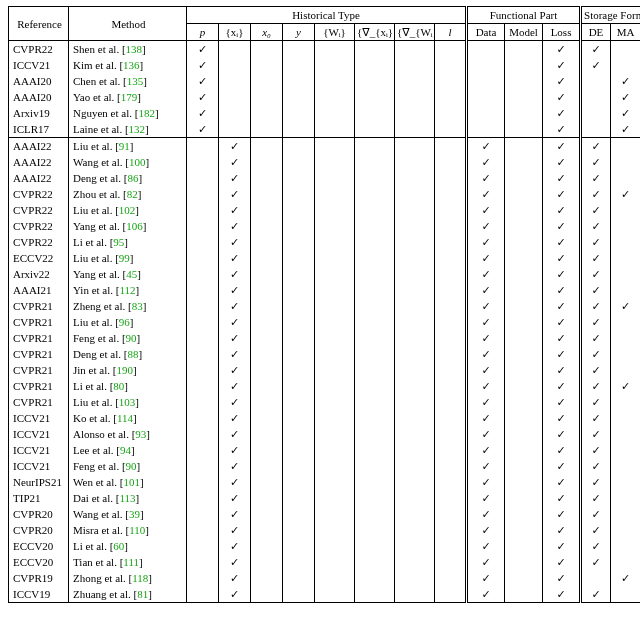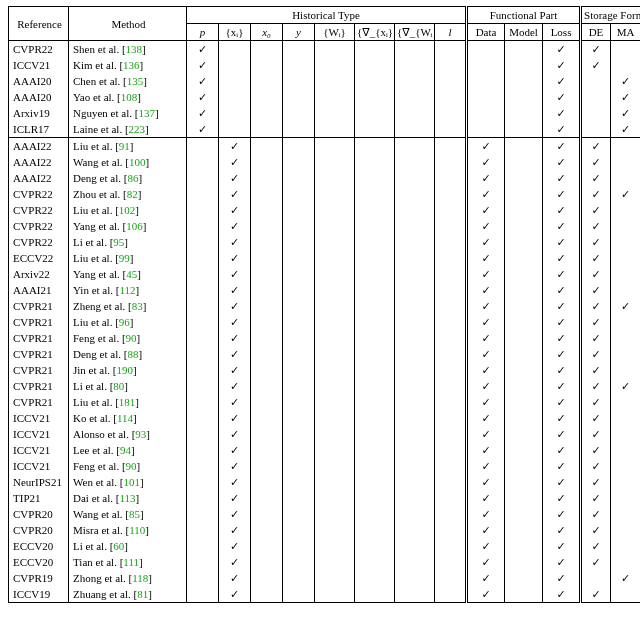--- a/index.html
+++ b/index.html
@@ -148,55 +148,55 @@
           <td class="center bl"></td>
           <td class="center bl dbr"></td>
           <td class="center bl"></td>
           <td class="center bl"></td>
           <td class="center bl dbr"><span class="tick">✓</span></td>
           <td class="center bl"></td>
           <td class="center bl br"><span class="tick">✓</span></td>
         </tr>
         <tr>
           <td class="left bl">AAAI20</td>
-          <td class="left bl">Yao et al. [<span class="cite">108</span>]</td>
+          <td class="left bl">Yao et al. [<span class="cite">179</span>]</td>
           <td class="center bl"><span class="tick">✓</span></td>
           <td class="center bl"></td>
           <td class="center bl"></td>
           <td class="center bl"></td>
           <td class="center bl"></td>
           <td class="center bl"></td>
           <td class="center bl"></td>
           <td class="center bl dbr"></td>
           <td class="center bl"></td>
           <td class="center bl"></td>
           <td class="center bl dbr"><span class="tick">✓</span></td>
           <td class="center bl"></td>
           <td class="center bl br"><span class="tick">✓</span></td>
         </tr>
         <tr>
           <td class="left bl">Arxiv19</td>
-          <td class="left bl">Nguyen et al. [<span class="cite">137</span>]</td>
+          <td class="left bl">Nguyen et al. [<span class="cite">182</span>]</td>
           <td class="center bl"><span class="tick">✓</span></td>
           <td class="center bl"></td>
           <td class="center bl"></td>
           <td class="center bl"></td>
           <td class="center bl"></td>
           <td class="center bl"></td>
           <td class="center bl"></td>
           <td class="center bl dbr"></td>
           <td class="center bl"></td>
           <td class="center bl"></td>
           <td class="center bl dbr"><span class="tick">✓</span></td>
           <td class="center bl"></td>
           <td class="center bl br"><span class="tick">✓</span></td>
         </tr>
         <tr>
           <td class="left bl bb">ICLR17</td>
-          <td class="left bl bb">Laine et al. [<span class="cite">223</span>]</td>
+          <td class="left bl bb">Laine et al. [<span class="cite">132</span>]</td>
           <td class="center bl bb"><span class="tick">✓</span></td>
           <td class="center bl bb"></td>
           <td class="center bl bb"></td>
           <td class="center bl bb"></td>
           <td class="center bl bb"></td>
           <td class="center bl bb"></td>
           <td class="center bl bb"></td>
           <td class="center bl dbr bb"></td>
           <td class="center bl bb"></td>
           <td class="center bl bb"></td>
@@ -471,21 +471,21 @@
           <td class="center bl"></td>
           <td class="center bl dbr"></td>
           <td class="center bl"><span class="tick">✓</span></td>
           <td class="center bl"></td>
           <td class="center bl dbr"><span class="tick">✓</span></td>
           <td class="center bl"><span class="tick">✓</span></td>
           <td class="center bl br"><span class="tick">✓</span></td>
         </tr>
         <tr>
           <td class="left bl">CVPR21</td>
-          <td class="left bl">Liu et al. [<span class="cite">181</span>]</td>
+          <td class="left bl">Liu et al. [<span class="cite">103</span>]</td>
           <td class="center bl"></td>
           <td class="center bl"><span class="tick">✓</span></td>
           <td class="center bl"></td>
           <td class="center bl"></td>
           <td class="center bl"></td>
           <td class="center bl"></td>
           <td class="center bl"></td>
           <td class="center bl dbr"></td>
           <td class="center bl"><span class="tick">✓</span></td>
           <td class="center bl"></td>
@@ -590,21 +590,21 @@
           <td class="center bl"></td>
           <td class="center bl dbr"></td>
           <td class="center bl"><span class="tick">✓</span></td>
           <td class="center bl"></td>
           <td class="center bl dbr"><span class="tick">✓</span></td>
           <td class="center bl"><span class="tick">✓</span></td>
           <td class="center bl br"></td>
         </tr>
         <tr>
           <td class="left bl">CVPR20</td>
-          <td class="left bl">Wang et al. [<span class="cite">85</span>]</td>
+          <td class="left bl">Wang et al. [<span class="cite">39</span>]</td>
           <td class="center bl"></td>
           <td class="center bl"><span class="tick">✓</span></td>
           <td class="center bl"></td>
           <td class="center bl"></td>
           <td class="center bl"></td>
           <td class="center bl"></td>
           <td class="center bl"></td>
           <td class="center bl dbr"></td>
           <td class="center bl"><span class="tick">✓</span></td>
           <td class="center bl"></td>

